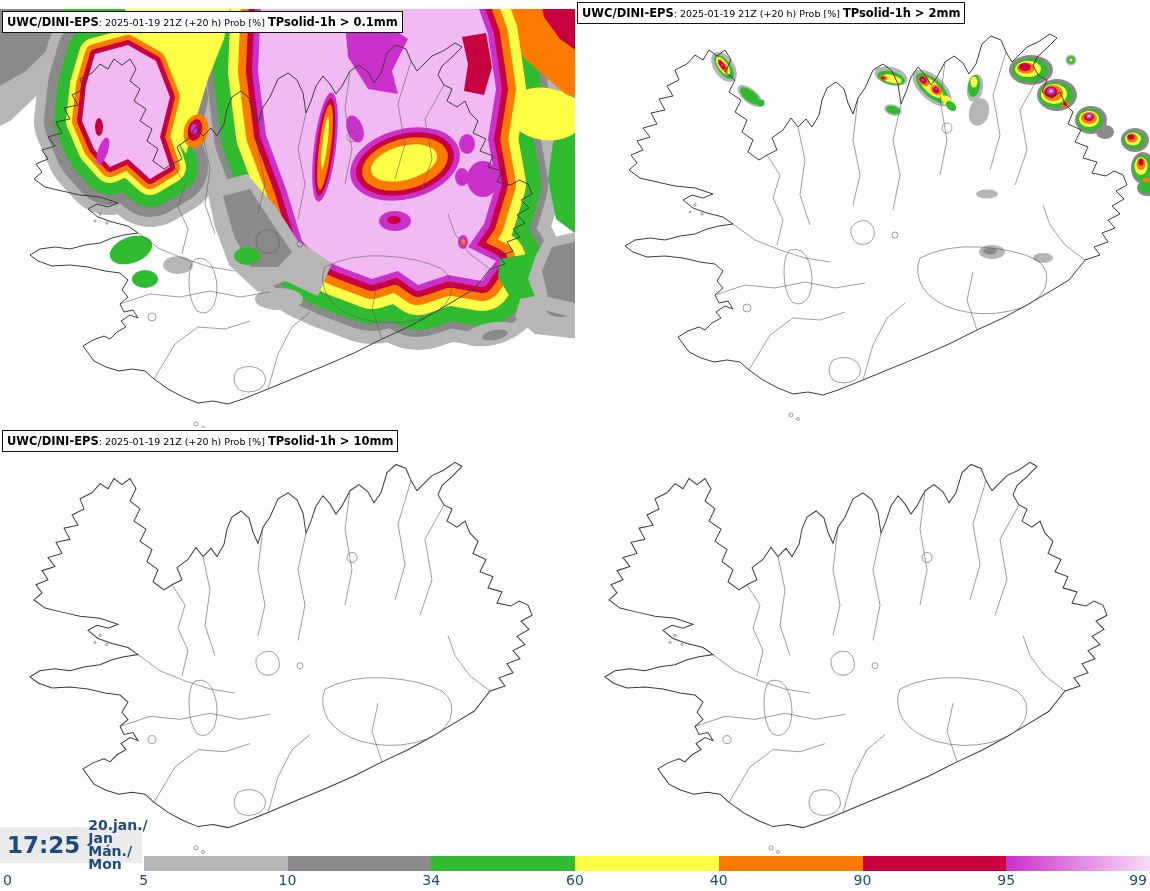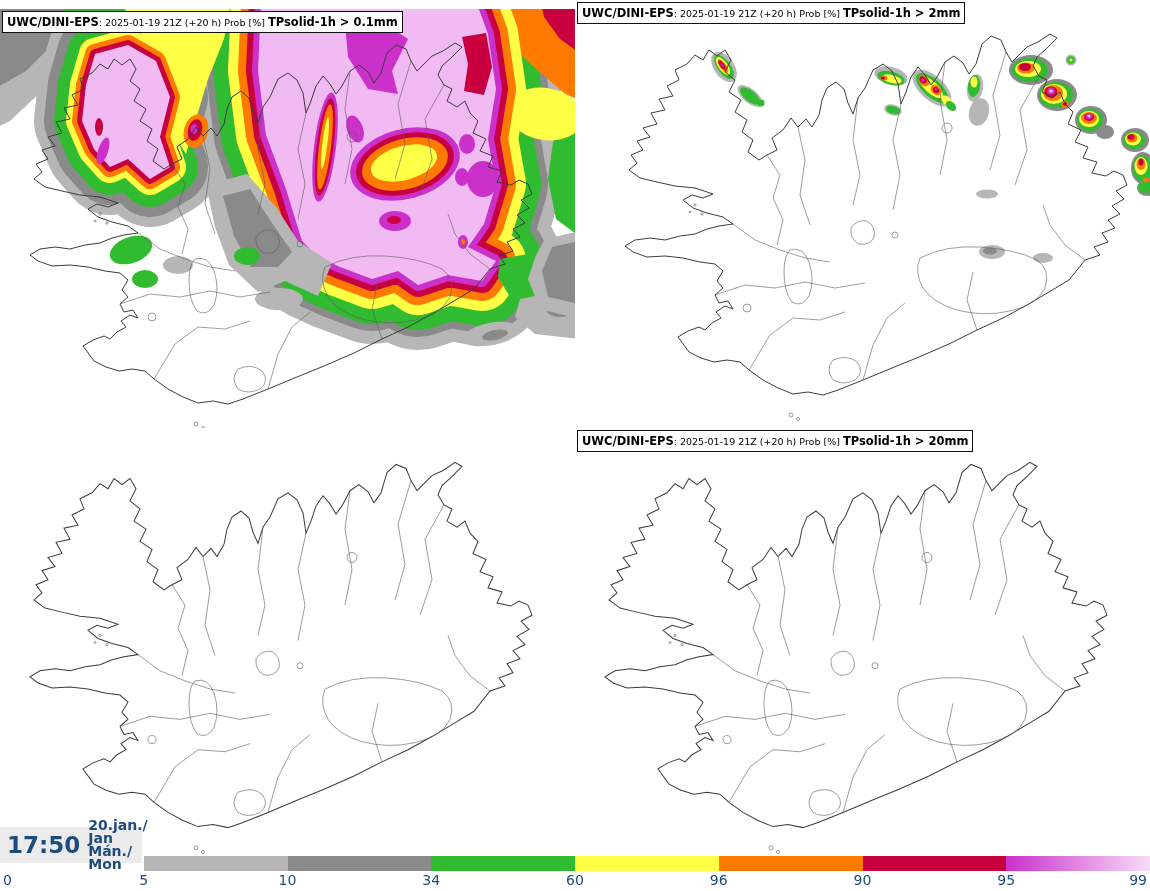--- a/index.html
+++ b/index.html
@@ -266,33 +266,33 @@
     </svg>
     <div class="title-box">
       <span class="t-prefix">UWC/DINI-EPS</span><span class="t-meta">: </span><span class="t-meta">2025-01-19 21Z (+20 h) Prob [%] </span><span class="t-thr">TPsolid-1h &gt; 2mm</span>
     </div>
   </section>
 
   <section class="panel" id="p3">
     <svg viewBox="0 0 575 428" preserveAspectRatio="none">
       <use href="#base-map"></use>
     </svg>
+    <div class="title-box">
+      <span class="t-prefix">UWC/DINI-EPS</span><span class="t-meta">: </span><span class="t-meta">2025-01-19 21Z (+20 h) Prob [%] </span><span class="t-thr">TPsolid-1h &gt; 10mm</span>
+    </div>
   </section>
 
   <section class="panel" id="p4">
     <svg viewBox="0 0 575 428" preserveAspectRatio="none">
       <use href="#base-map"></use>
     </svg>
-    <div class="title-box">
-      <span class="t-prefix">UWC/DINI-EPS</span><span class="t-meta">: </span><span class="t-meta">2025-01-19 21Z (+20 h) Prob [%] </span><span class="t-thr">TPsolid-1h &gt; 20mm</span>
-    </div>
   </section>
 
   <div class="clock">
-    <span class="clock-time">17:50</span>
+    <span class="clock-time">17:25</span>
     <span class="clock-date">
       <span>20.jan./ Jan</span><br>
       <span>Mán./ Mon</span>
     </span>
   </div>
 
   <div class="colorbar">
     <div class="cb-seg cb0"></div>
     <div class="cb-seg cb1"></div>
     <div class="cb-seg cb2"></div>
@@ -301,19 +301,19 @@
     <div class="cb-seg cb5"></div>
     <div class="cb-seg cb6"></div>
     <div class="cb-seg cb7"></div>
   </div>
   <div class="cb-ticks">
     <span class="cb-tick first" style="left:3px">0</span>
     <span class="cb-tick" style="left:12.5%">5</span>
     <span class="cb-tick" style="left:25%">10</span>
     <span class="cb-tick" style="left:37.5%">34</span>
     <span class="cb-tick" style="left:50%">60</span>
-    <span class="cb-tick" style="left:62.5%">96</span>
+    <span class="cb-tick" style="left:62.5%">40</span>
     <span class="cb-tick" style="left:75%">90</span>
     <span class="cb-tick" style="left:87.5%">95</span>
     <span class="cb-tick last">99</span>
   </div>
 
 </div>
 
 </body></html>

